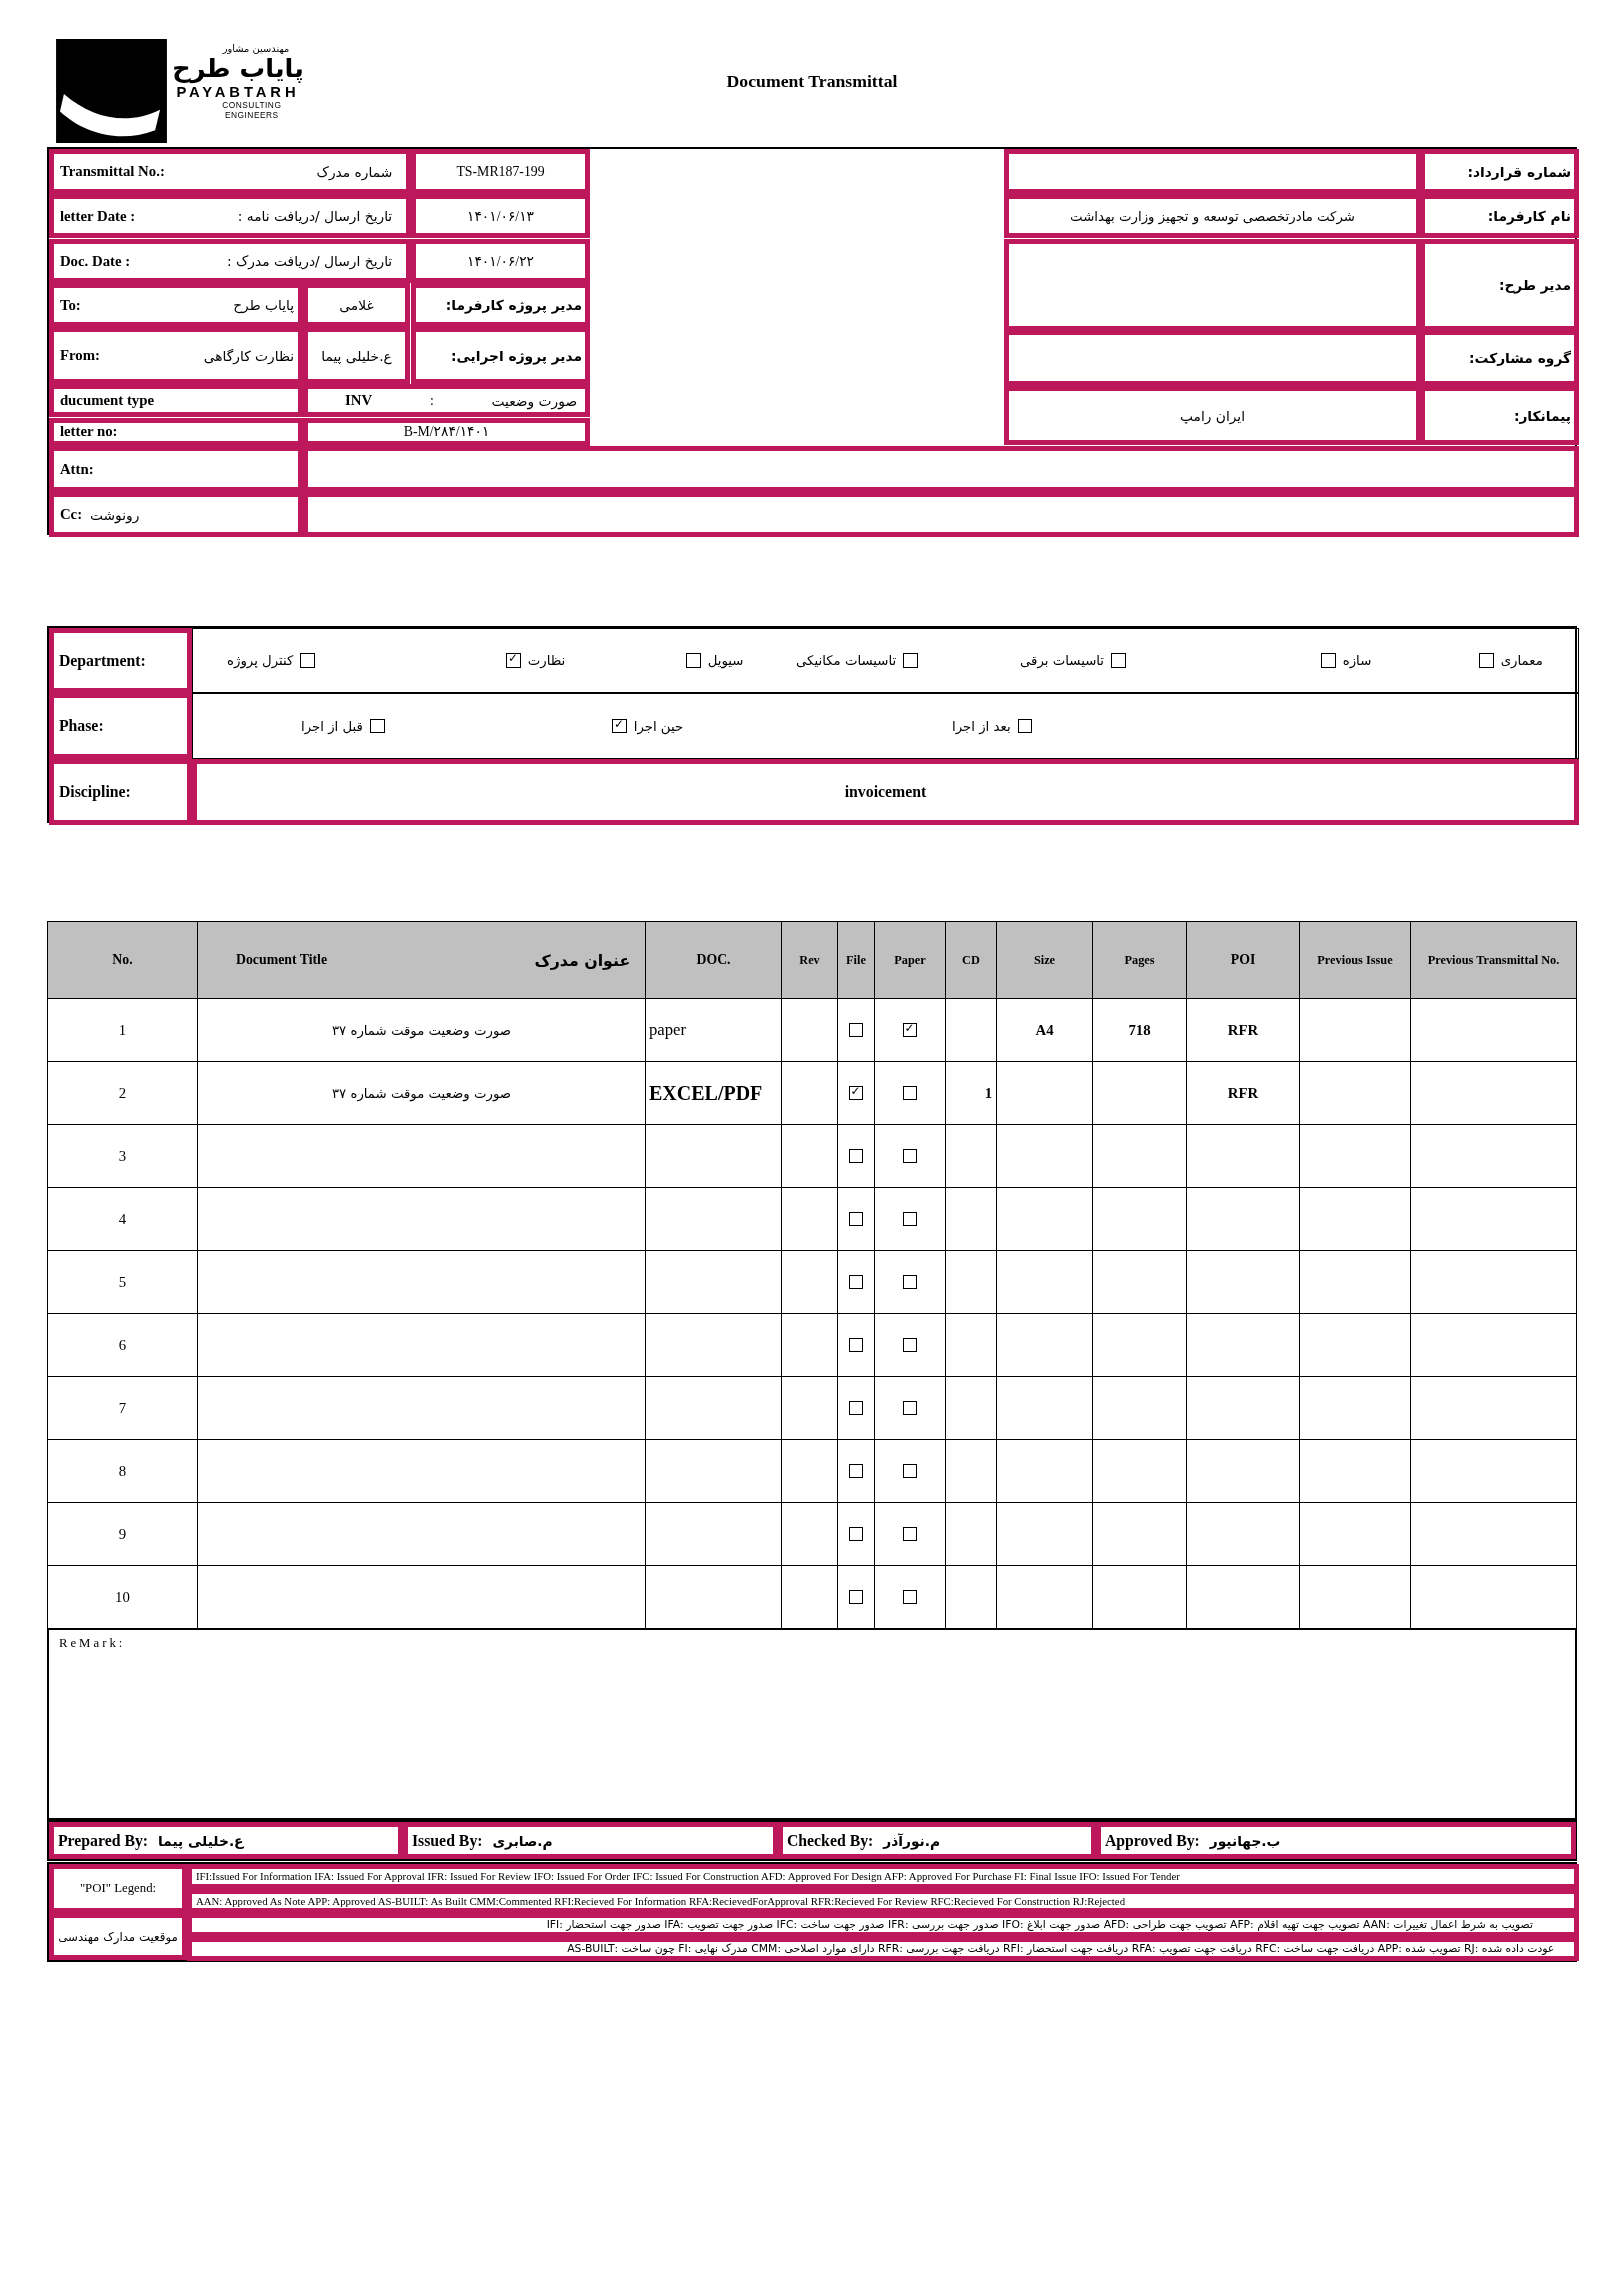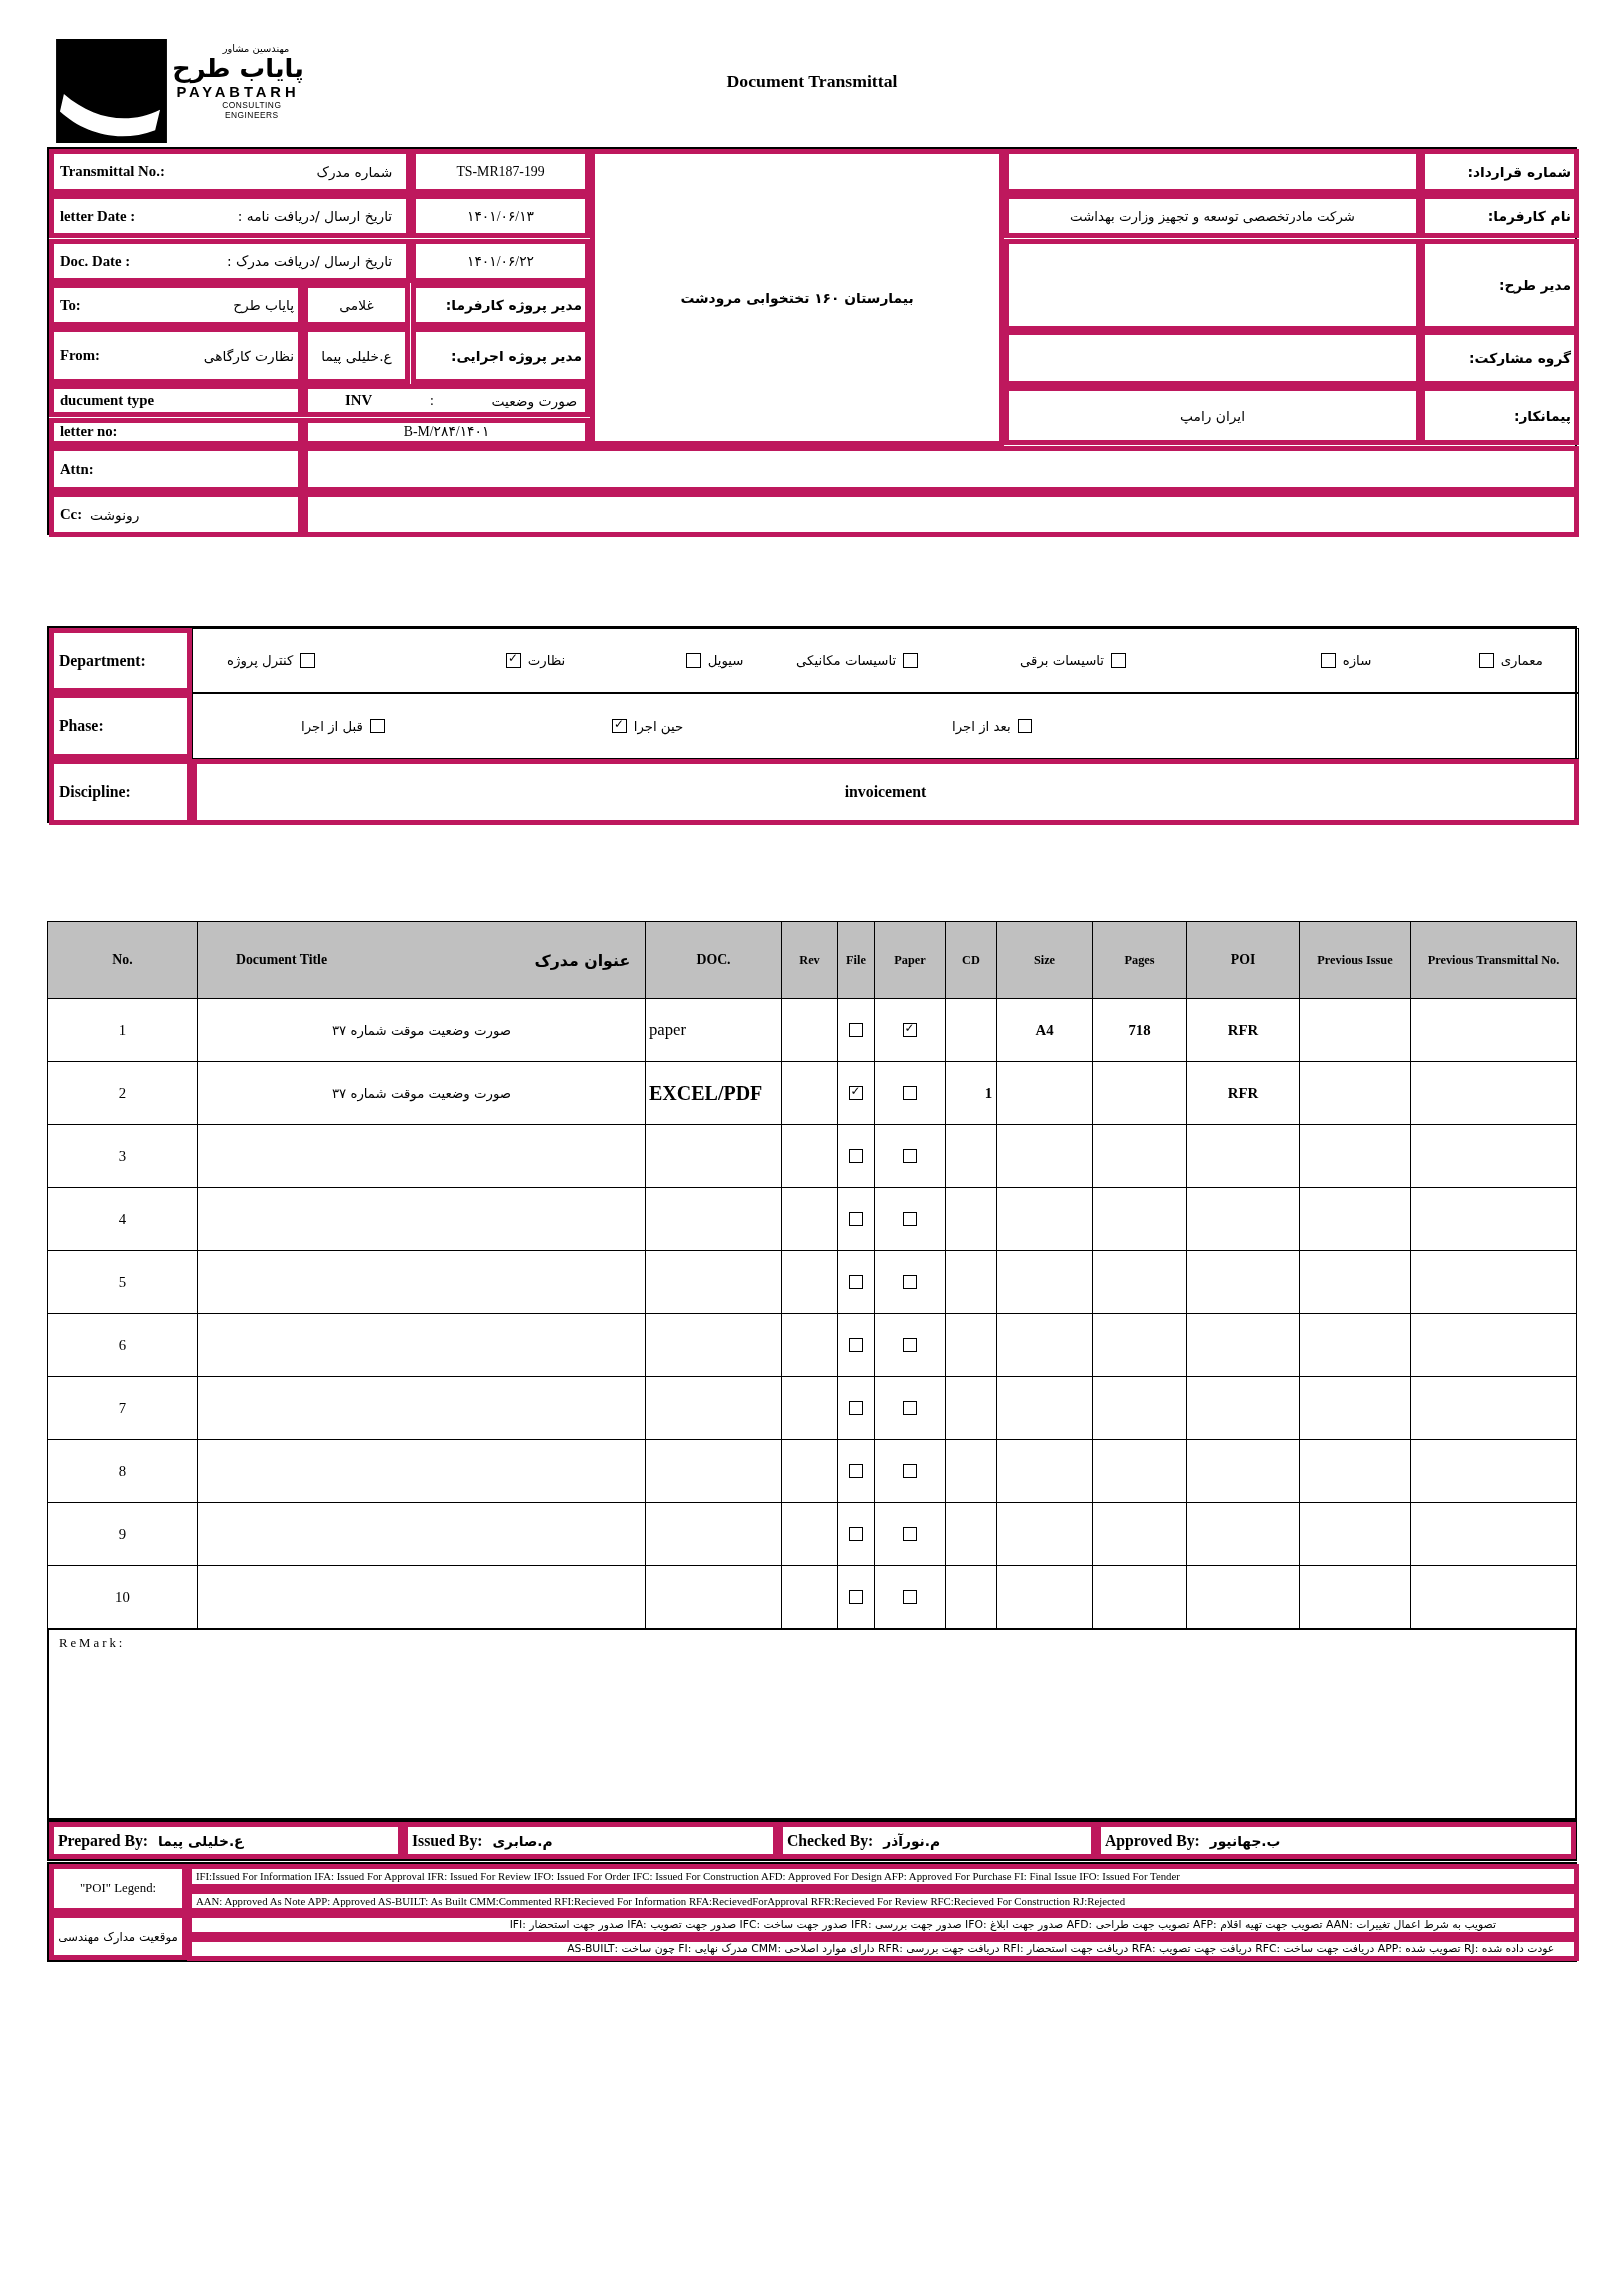--- a/index.html
+++ b/index.html
@@ -69,21 +69,21 @@
   #mtbl td .cb{margin:0 auto;display:block;}
   
   #remark{left:47px;top:1628px;width:1530px;height:192px;}
   #remark-label{position:absolute;left:9.9px;top:5.9px;font-size:12.8px;letter-spacing:3px;}
   #sig{left:47px;top:1820px;width:1530px;height:41px;}
   #sig .cell{font-size:15.8px;padding-left:3.9px;gap:9.9px;}
   #sig .cell .fa{font-size:13.8px;font-weight:600;}
   #legend{left:47px;top:1862px;width:1530px;height:100px;}
   #legend .cell{font-size:10.8px;}
   .leg-line{white-space:nowrap;padding-left:3.9px;}
-  .leg-fa{direction:rtl;font-family:"DejaVu Sans",sans-serif;font-size:10.8px;justify-content:flex-start;padding-right:78px;}
+  .leg-fa{direction:rtl;font-family:"DejaVu Sans",sans-serif;font-size:10.8px;justify-content:flex-start;padding-right:41px;}
 </style>
 </head>
 <body>
 
 <div class="abs" id="logo-box">
   <svg width="111" height="104" viewBox="0 0 113 106">
     <rect x="0" y="0" width="113" height="106" fill="#000"></rect>
     <path d="M 8 56 C 38 82 74 88 106 72 L 101 93 C 64 107 28 96 4 74 Z" fill="#fff"></path>
   </svg>
 </div>
@@ -147,21 +147,20 @@
     <span class="en">Attn:</span>
   </div>
   <div class="cell" style="left:254px;top:297px;width:1276px;height:46px;"></div>
 
   <div class="cell" style="left:0;top:343px;width:254px;height:45px;gap:7.9px;">
     <span class="en">Cc:</span>
     <span class="fa">رونوشت</span>
   </div>
   <div class="cell" style="left:254px;top:343px;width:1276px;height:45px;"></div>
 
-  <div class="cell ctr fa" style="left:541px;top:0;width:414px;height:297px;font-weight:600;">بیمارستان ۱۶۰ تختخوابی مرودشت</div>
 
   <div class="cell" style="left:955px;top:0;width:417px;height:45px;"></div>
   <div class="cell fa" style="left:1371px;top:0;width:159px;height:45px;justify-content:flex-start;padding-right:3px;font-weight:600;">شماره قرارداد:</div>
   <div class="cell ctr fa" style="left:955px;top:45px;width:417px;height:44px;font-size:13.3px;">شرکت مادرتخصصی توسعه و تجهیز وزارت بهداشت</div>
   <div class="cell fa" style="left:1371px;top:45px;width:159px;height:44px;justify-content:flex-start;padding-right:3px;font-weight:600;">نام کارفرما:</div>
   <div class="cell" style="left:955px;top:90px;width:417px;height:92px;"></div>
   <div class="cell fa" style="left:1371px;top:90px;width:159px;height:92px;justify-content:flex-start;padding-right:3px;font-weight:600;">مدیر طرح:</div>
   <div class="cell" style="left:955px;top:181px;width:417px;height:56px;"></div>
   <div class="cell fa" style="left:1371px;top:181px;width:159px;height:56px;justify-content:flex-start;padding-right:3px;font-weight:600;">گروه مشارکت:</div>
   <div class="cell ctr fa" style="left:955px;top:237px;width:417px;height:59px;">ایران رامپ</div>

